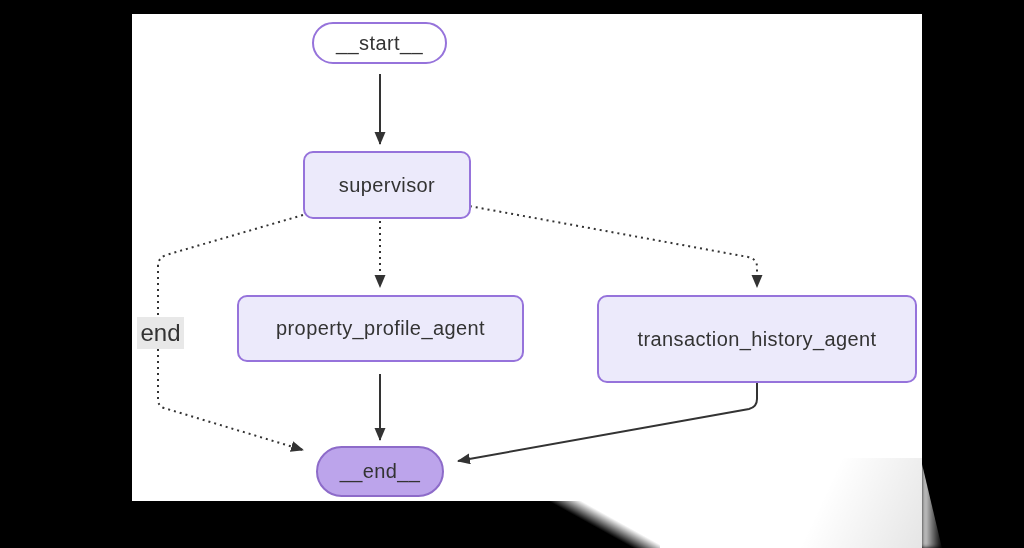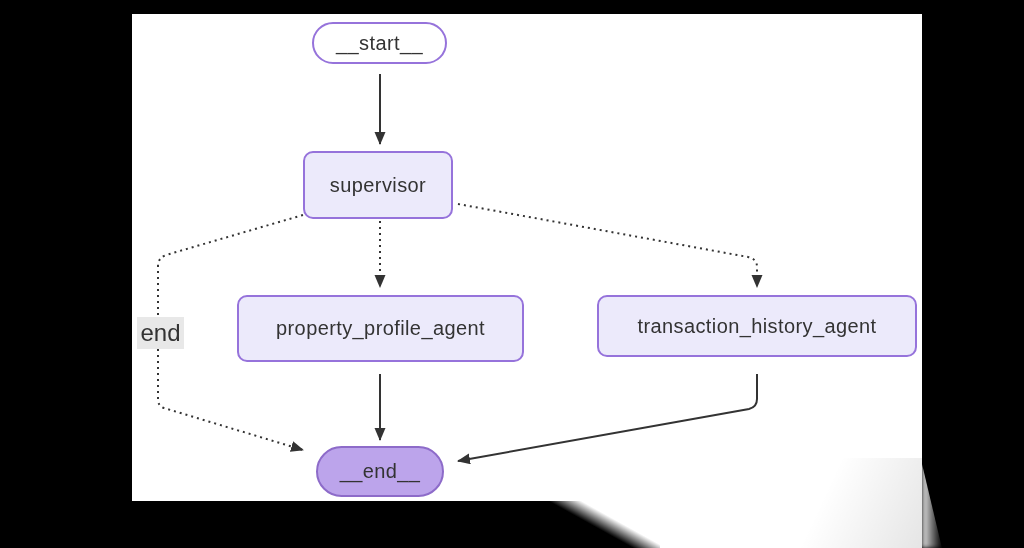--- a/index.html
+++ b/index.html
@@ -75,23 +75,23 @@
     border-radius: 10px;
   }
   .stadium {
     border-radius: 26px;
   }
   #node-start {
     left: 312px; top: 22px; width: 135px; height: 42px;
     background: var(--start-fill);
     border: 2px solid var(--node-border);
   }
-  #node-supervisor  { left: 303px; top: 151px; width: 150px; height: 68px; }
+  #node-supervisor  { left: 303px; top: 151px; width: 168px; height: 68px; }
   #node-property    { left: 237px; top: 295px; width: 287px; height: 67px; }
-  #node-transaction { left: 597px; top: 295px; width: 320px; height: 62px; }
+  #node-transaction { left: 597px; top: 295px; width: 320px; height: 88px; }
   #node-end {
     left: 316px; top: 446px; width: 128px; height: 51px;
     background: var(--end-fill);
     border: 2px solid var(--end-border);
   }
   #edge-label-end {
     position: absolute;
     left: 137px; top: 317px; width: 47px; height: 32px;
     background: var(--edge-label-bg);
     display: flex; align-items: center; justify-content: center;

